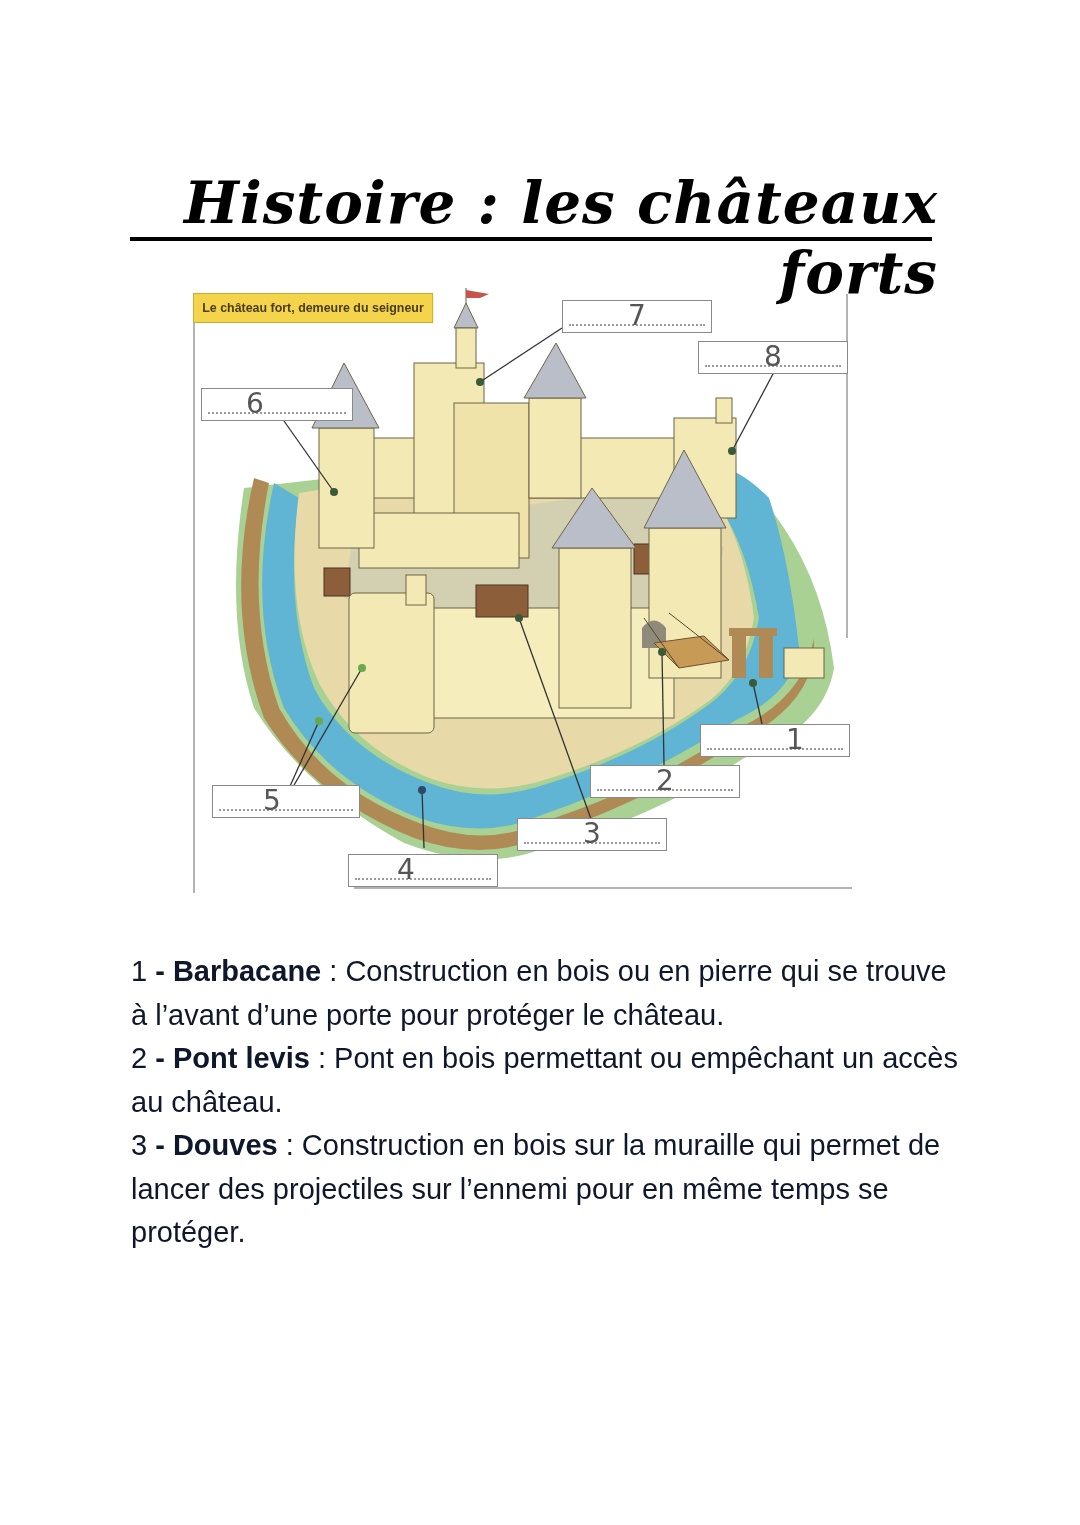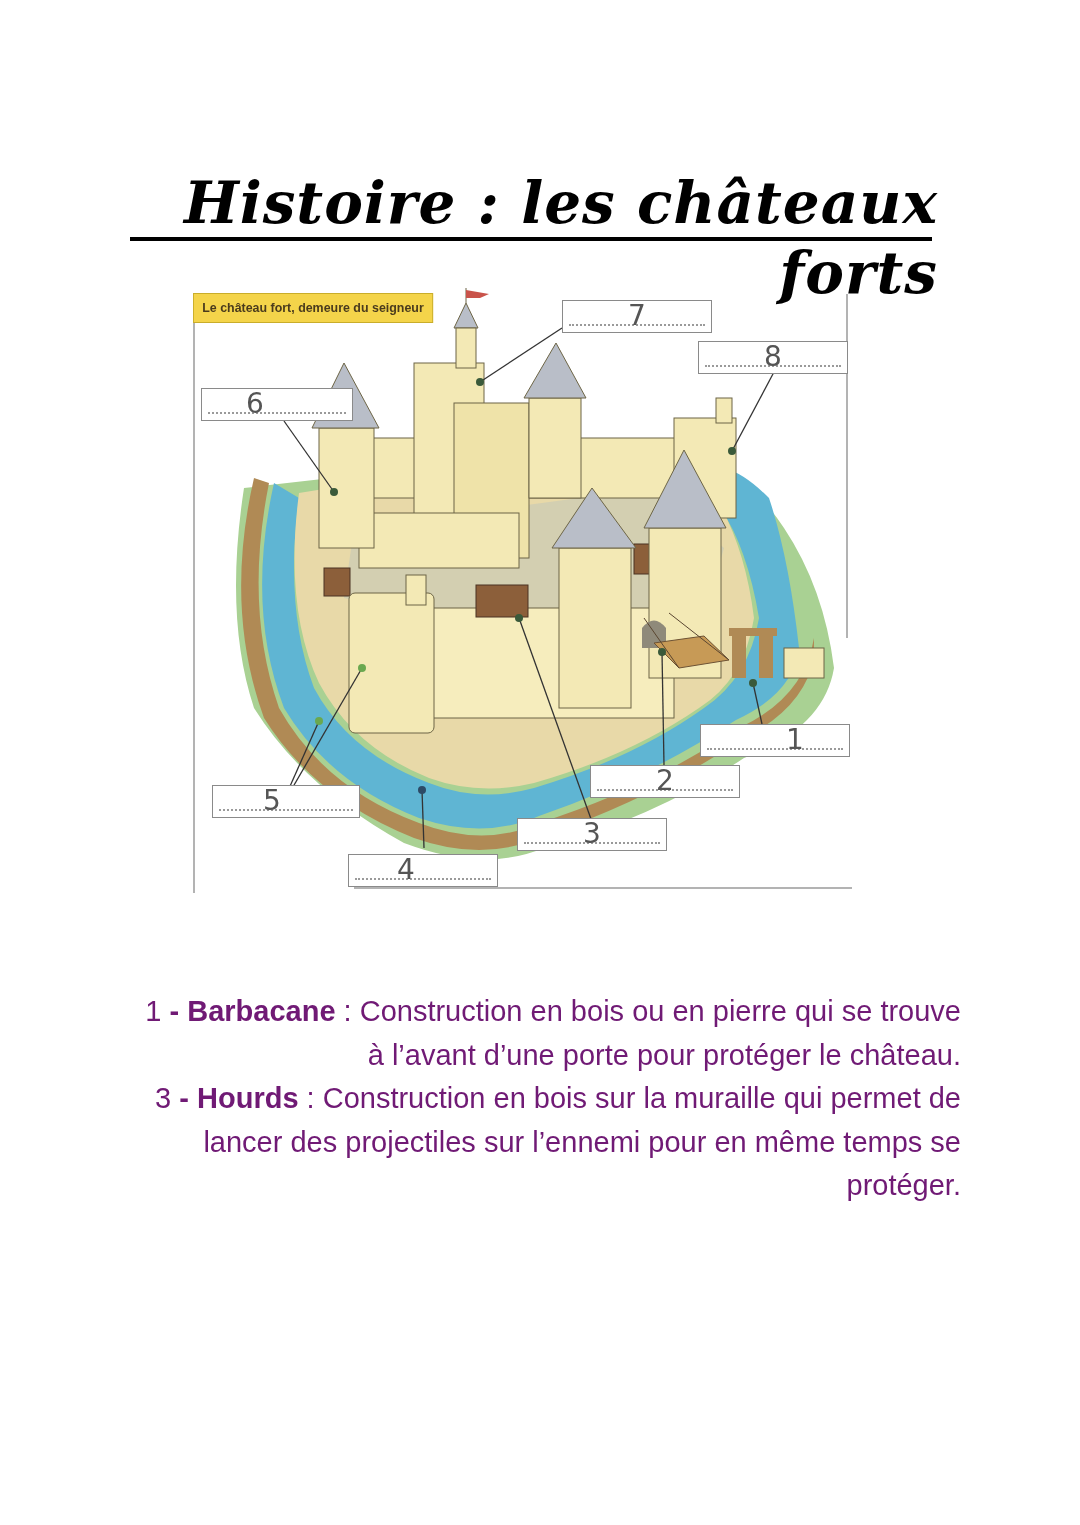--- a/index.html
+++ b/index.html
@@ -28,22 +28,22 @@
   }
   .label-box .dots {
     position: absolute; left: 6px; right: 6px; bottom: 6px; border-bottom: 2px dotted #9a9a9a;
   }
   .label-box .num {
     position: absolute; top: -4px; left: 0; right: 0; text-align: center;
     font-family: "DejaVu Sans", sans-serif; font-size: 28px; color: #555; line-height: 38px;
   }
 
   .definitions {
-    position: absolute; left: 131px; top: 990px; width: 830px;
-    font-family: "Liberation Sans", sans-serif; font-size: 29px; line-height: 43.5px; color: #701a75; text-align: right;
+    position: absolute; left: 131px; top: 950px; width: 830px;
+    font-family: "Liberation Sans", sans-serif; font-size: 29px; line-height: 43.5px; color: #0f172a;
   }
   .def-item { display: block; }
   .def-item b { font-weight: bold; }
 </style>
 </head>
 <body>
 
 <div class="page-title">Histoire : les châteaux forts</div>
 <div class="title-underline"></div>
 
@@ -168,15 +168,18 @@
     <div class="dots"></div>
     <div class="num" style="text-align:left; padding-left:48px;">4</div>
   </div>
 </div>
 
 <div class="definitions">
   <div class="def-item">
     <span>1</span><b> - </b><b>Barbacane</b><span> : </span><span>Construction en bois ou en pierre qui se trouve à l’avant d’une porte pour protéger le château.</span>
   </div>
   <div class="def-item">
-    <span>3</span><b> - </b><b>Hourds</b><span> : </span><span>Construction en bois sur la muraille qui permet de lancer des projectiles sur l’ennemi pour en même temps se protéger.</span>
+    <span>2</span><b> - </b><b>Pont levis</b><span> : </span><span>Pont en bois permettant ou empêchant un accès au château.</span>
+  </div>
+  <div class="def-item">
+    <span>3</span><b> - </b><b>Douves</b><span> : </span><span>Construction en bois sur la muraille qui permet de lancer des projectiles sur l’ennemi pour en même temps se protéger.</span>
   </div>
 </div>
 
 </body></html>

